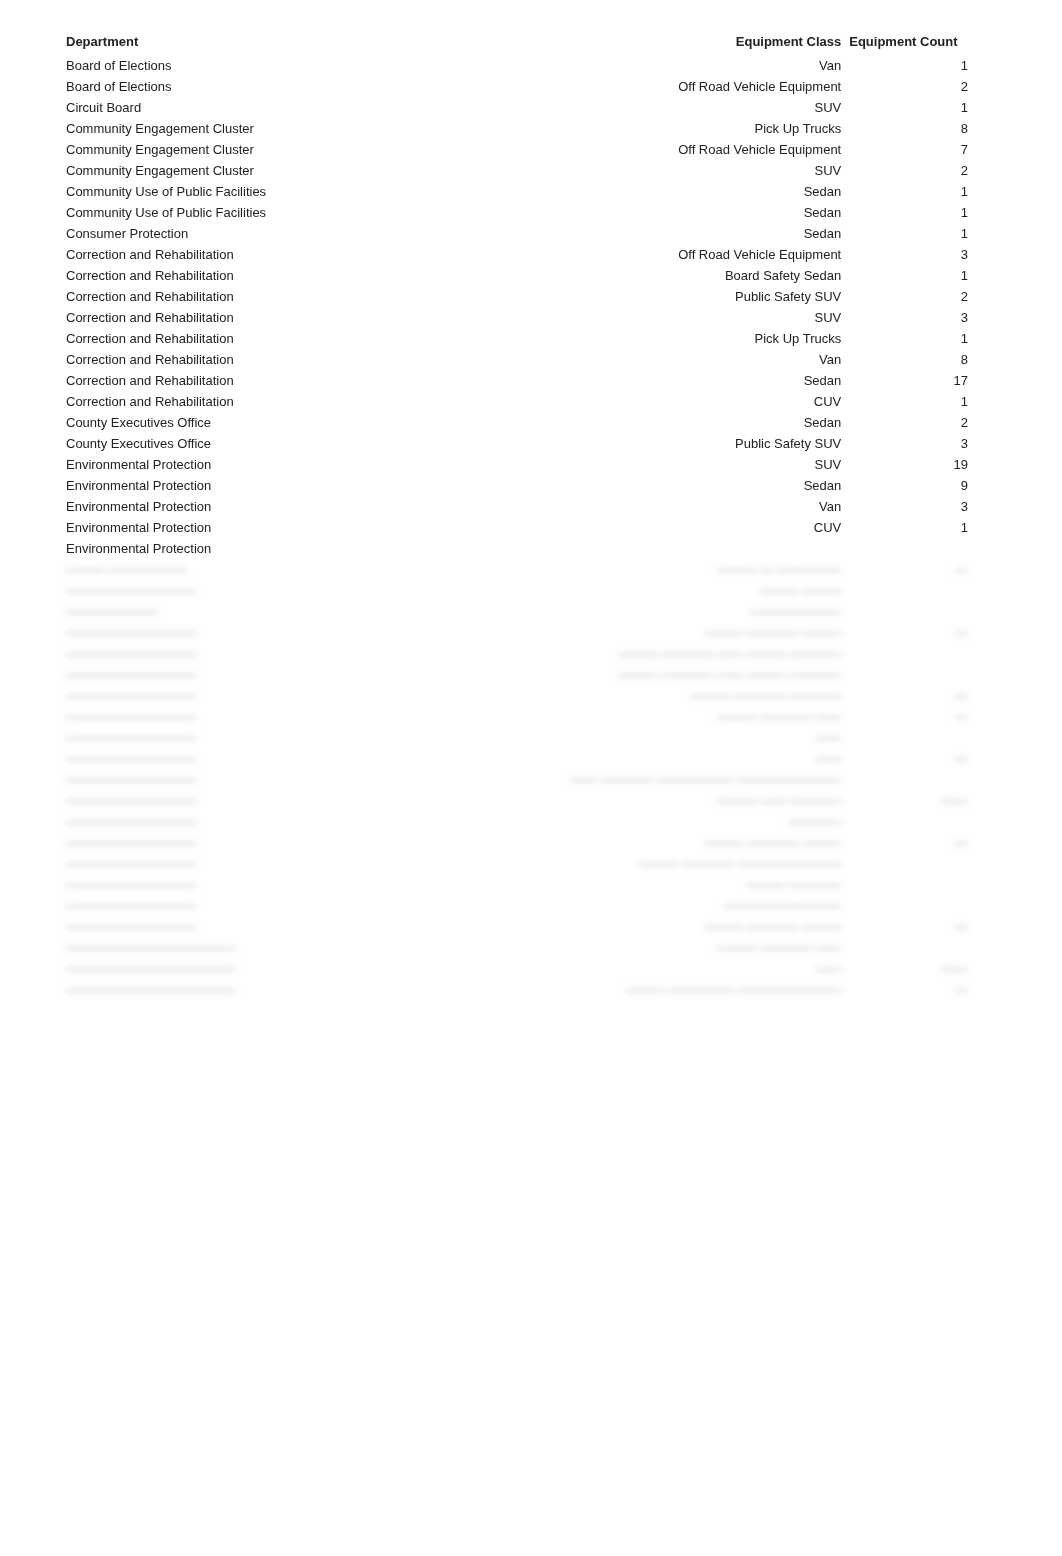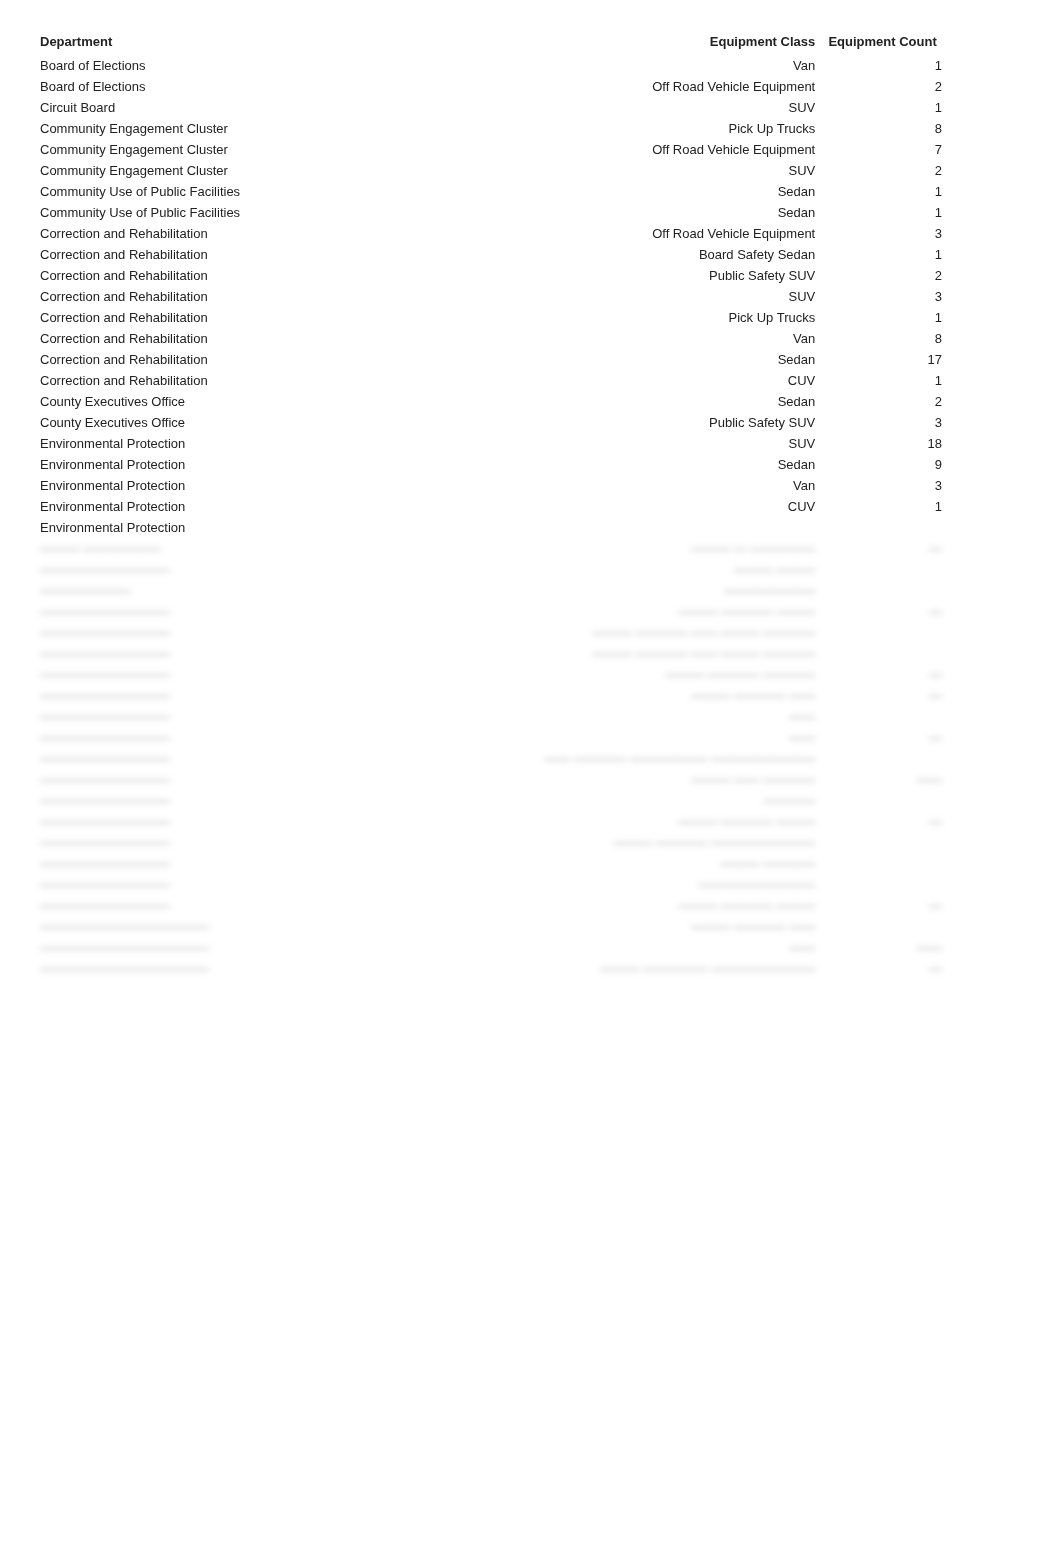--- a/index.html
+++ b/index.html
@@ -12,30 +12,31 @@
       font-family: Arial, Helvetica, sans-serif;
       font-size: 13px;
       color: #222;
       padding: 30px 40px;
       width: 1062px;
       min-height: 1556px;
     }
     table {
       width: 100%;
       border-collapse: collapse;
+      margin-left: 26px;
     }
     thead tr th {
       text-align: left;
       font-weight: bold;
       padding: 4px 8px 6px 0;
       border-bottom: none;
       font-size: 13px;
     }
     thead tr th:last-child {
-      text-align: center;
+      text-align: left;
       padding-right: 80px;
     }
     tbody tr td {
       padding: 3px 8px 3px 0;
       font-size: 13px;
       vertical-align: top;
     }
     tbody tr td:last-child {
       text-align: right;
       padding-right: 80px;
@@ -95,20 +96,25 @@
         <td class="col-dept">Community Use of Public Facilities</td>
         <td class="col-class">Sedan</td>
         <td class="col-count">1</td>
       </tr>
       <tr>
         <td class="col-dept">Community Use of Public Facilities</td>
         <td class="col-class">Sedan</td>
         <td class="col-count">1</td>
       </tr>
       <tr>
+        <td class="col-dept">Consumer Protection</td>
+        <td class="col-class">Sedan</td>
+        <td class="col-count">1</td>
+      </tr>
+      <tr>
         <td class="col-dept">Correction and Rehabilitation</td>
         <td class="col-class">Off Road Vehicle Equipment</td>
         <td class="col-count">3</td>
       </tr>
       <tr>
         <td class="col-dept">Correction and Rehabilitation</td>
         <td class="col-class">Board Safety Sedan</td>
         <td class="col-count">1</td>
       </tr>
       <tr>
@@ -147,21 +153,21 @@
         <td class="col-count">2</td>
       </tr>
       <tr>
         <td class="col-dept">County Executives Office</td>
         <td class="col-class">Public Safety SUV</td>
         <td class="col-count">3</td>
       </tr>
       <tr>
         <td class="col-dept">Environmental Protection</td>
         <td class="col-class">SUV</td>
-        <td class="col-count">18</td>
+        <td class="col-count">19</td>
       </tr>
       <tr>
         <td class="col-dept">Environmental Protection</td>
         <td class="col-class">Sedan</td>
         <td class="col-count">9</td>
       </tr>
       <tr>
         <td class="col-dept">Environmental Protection</td>
         <td class="col-class">Van</td>
         <td class="col-count">3</td>

